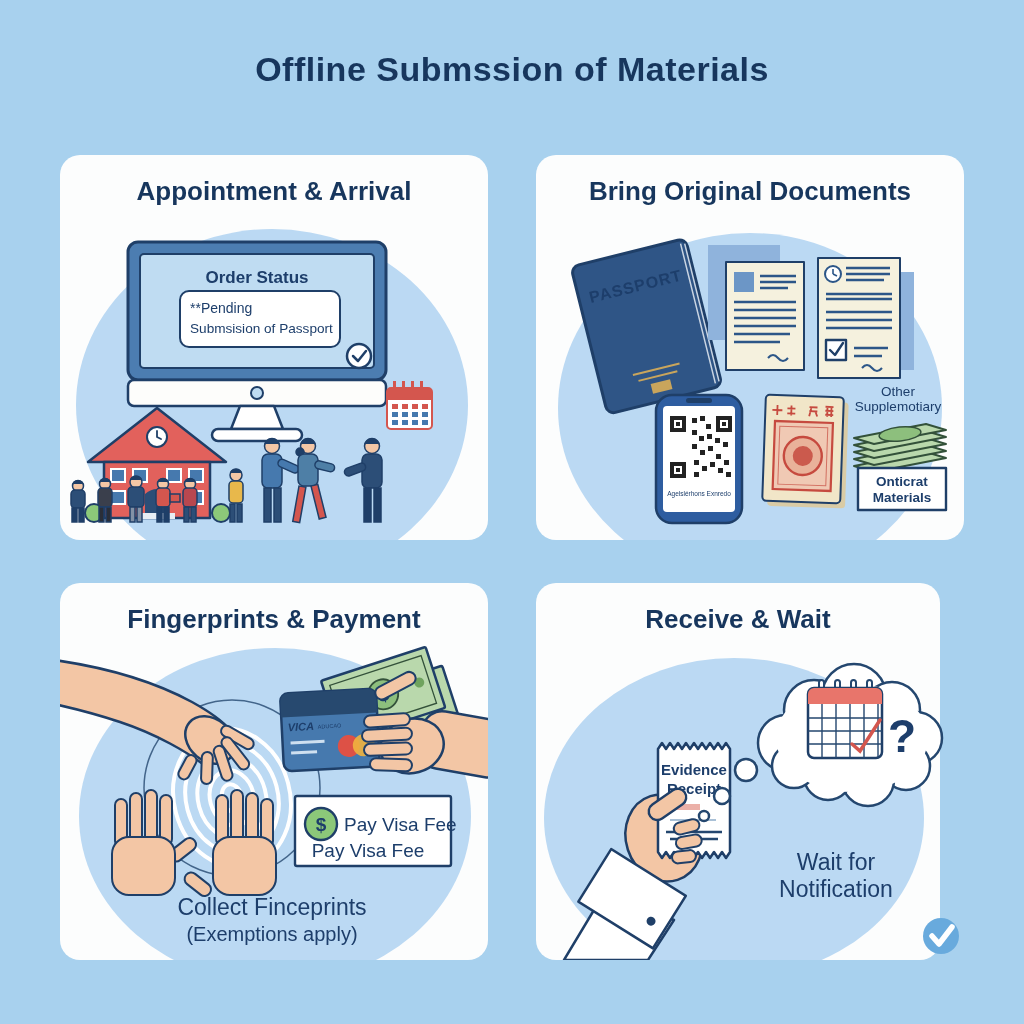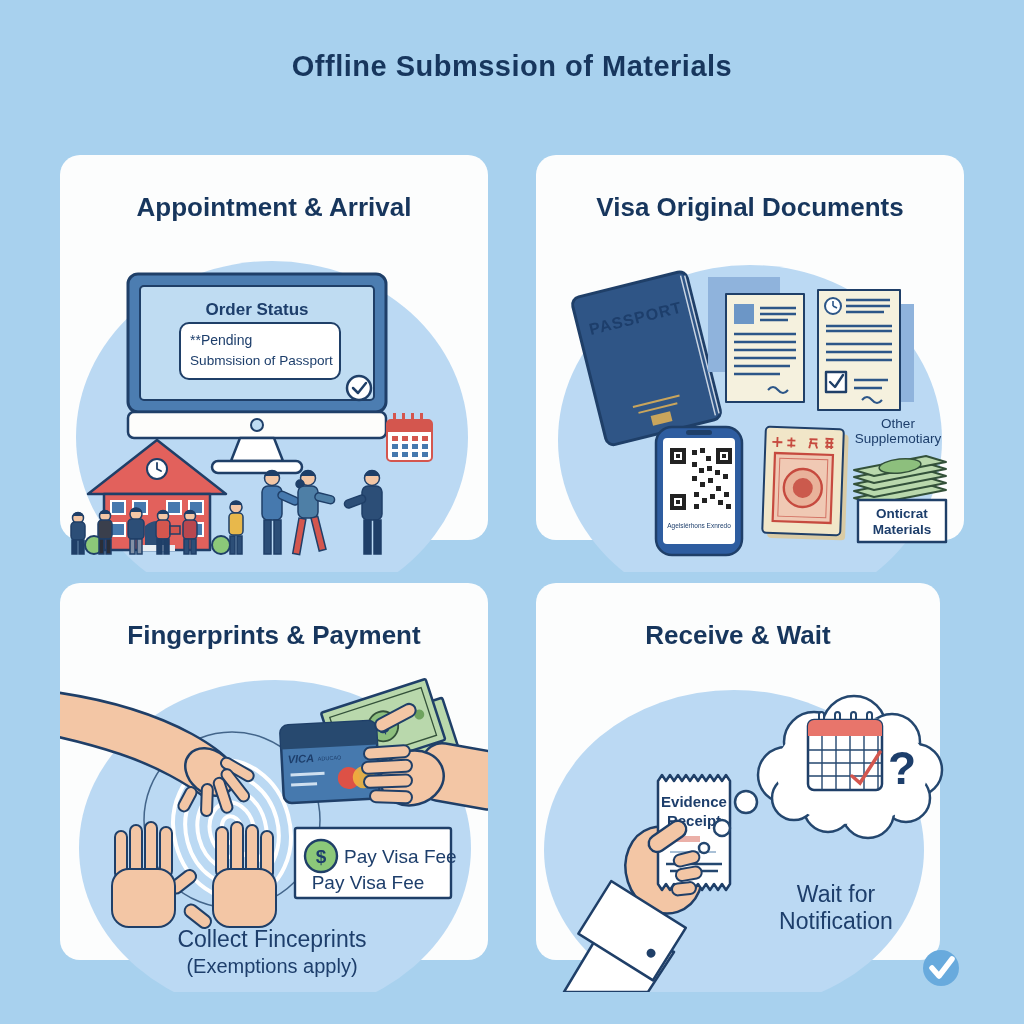--- a/index.html
+++ b/index.html
@@ -3,32 +3,32 @@
 <meta charset="utf-8">
 <style>
   html,body{margin:0;padding:0;}
   body{
     width:1024px;height:1024px;position:relative;overflow:hidden;
     background:#A8D1EE;
     font-family:"Liberation Sans",sans-serif;
   }
   .page-title{
     position:absolute;top:50px;left:0;width:1024px;
-    text-align:center;font-size:29px;font-weight:bold;color:#17365D;
+    text-align:center;font-size:34px;font-weight:bold;color:#17365D;
     letter-spacing:.5px;
   }
   .card{
     position:absolute;background:#FCFDFD;border-radius:20px;
   }
   .card1{left:60px;top:155px;width:428px;height:385px;}
   .card2{left:536px;top:155px;width:428px;height:385px;}
   .card3{left:60px;top:583px;width:428px;height:377px;}
   .card4{left:536px;top:583px;width:404px;height:377px;}
   .card h2{
-    margin:16px;padding-top:21px;height:34px;text-align:center;
+    margin:0;padding-top:21px;height:34px;text-align:center;
     font-size:26px;font-weight:bold;color:#17365D;
   }
   .card svg{display:block;}
   svg text{font-family:"Liberation Sans",sans-serif;fill:#1D3E6B;}
   .s{stroke:#1F3F68;stroke-linejoin:round;stroke-linecap:round;}
 </style>
 </head>
 <body>
 
 <div class="page-title">Offline Submssion of Materials</div>
@@ -170,21 +170,21 @@
           <rect x="-10" y="-68" width="20" height="34" rx="6" fill="#2C4E77"></rect>
           <rect x="-30" y="-60" width="22" height="8" rx="4" fill="#2C4E77" transform="rotate(-20 -8 -60)"></rect>
           <rect x="-8" y="-34" width="7" height="34" fill="#1F3F68"></rect>
           <rect x="2" y="-34" width="7" height="34" fill="#1F3F68"></rect>
         </g>
     </g>
   </svg>
 </div>
 
 <div class="card card2">
-  <h2>Visa Original Documents</h2>
+  <h2>Bring Original Documents</h2>
   <svg width="428" height="330" viewBox="0 0 428 330">
     <ellipse cx="214" cy="198" rx="192" ry="175" fill="#BBD9F3"></ellipse>
 
     <g transform="translate(112,118) rotate(-14)">
       <rect class="s" x="-60" y="-78" width="118" height="152" rx="8" fill="#2F5586" stroke-width="3"></rect>
       <path d="M52,-74 L52,70 M56,-73 L56,69" stroke="#C9D4E2" stroke-width="1.5"></path>
       <text x="-2" y="-38" font-size="16" font-weight="bold" fill="#C9A55C" text-anchor="middle" letter-spacing="1">PASSPORT</text>
       <g stroke="#C9A55C" stroke-width="2">
         <path d="M-26,42 L22,42 M-22,49 L18,49"></path>
         <rect x="-10" y="56" width="18" height="8" fill="#C9A55C"></rect>

